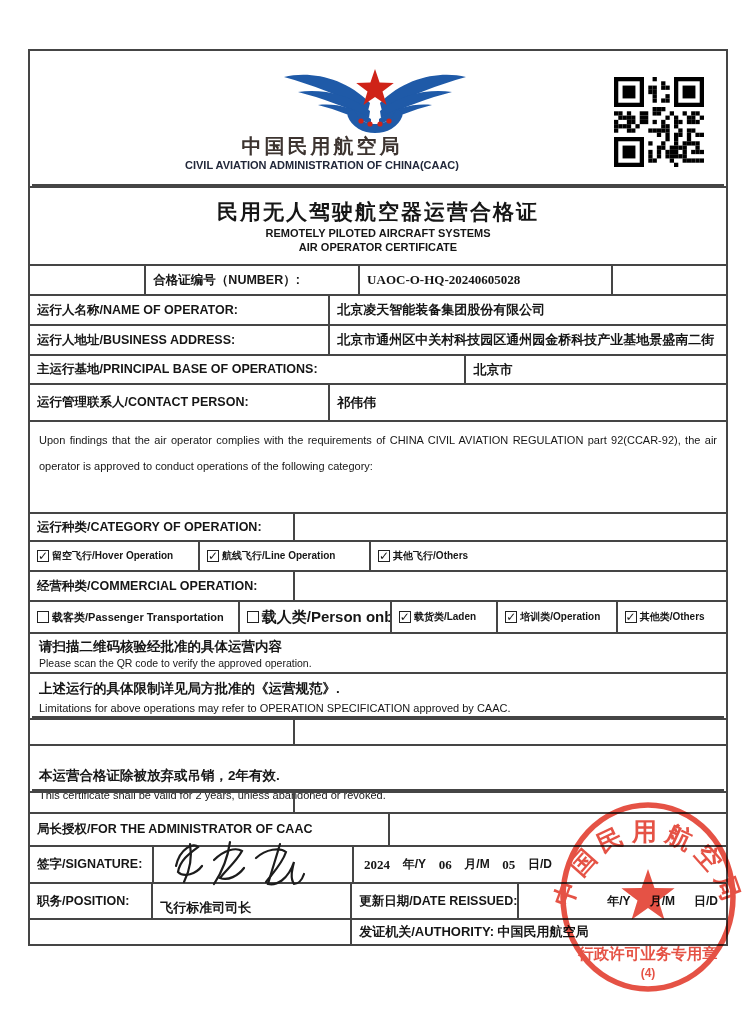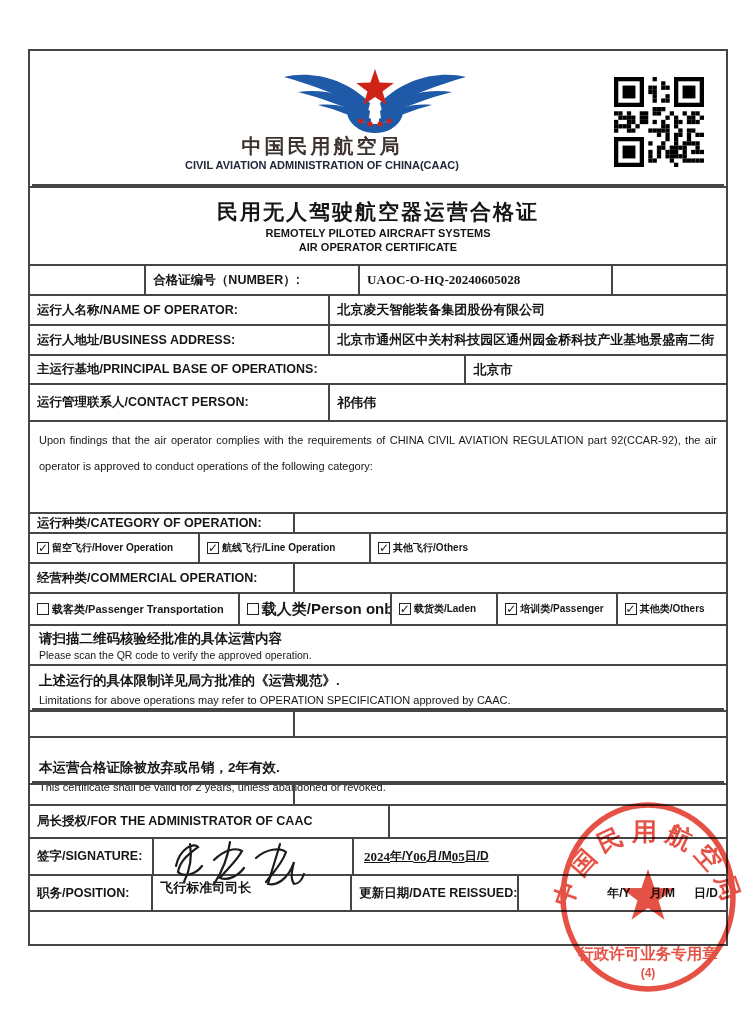--- a/index.html
+++ b/index.html
@@ -42,21 +42,21 @@
   .ttl{height:78px;flex-direction:column;justify-content:center;align-items:center;display:flex;}
   .ttl-cn{font-size:21px;font-weight:700;letter-spacing:2px;}
   .ttl-en{font-size:11px;font-weight:700;line-height:14px;}
   .cb{width:12px;height:12px;border:1.7px solid #222;margin-right:3px;flex:0 0 auto;
     display:inline-flex;align-items:center;justify-content:center;
     font-size:12px;font-weight:900;line-height:10px;background:#fff;}
   .cbl{font-size:10px;font-weight:700;}
   .stamp{position:absolute;left:553px;top:797px;width:190px;height:200px;
     opacity:.88;mix-blend-mode:multiply;pointer-events:none;}
   .sig{position:absolute;left:168px;top:836px;width:150px;height:52px;pointer-events:none;}
-  .dates{flex:1;display:flex;align-items:center;padding:0 10px;text-decoration:underline;}
+  .dates{flex:1;display:flex;justify-content:space-between;align-items:center;padding:0 10px;}
   .dates span{font-size:12px;font-weight:700;}
   .dates .num{font-family:"Liberation Serif","DejaVu Serif",serif;font-size:13px;}
   .redates{flex:1;display:flex;justify-content:space-between;align-items:center;
     padding-left:88px;padding-right:8px;}
   .redates span{font-size:12px;font-weight:700;}
 </style>
 </head>
 <body>
 
 <div class="sheet">
@@ -247,21 +247,21 @@
     <div class="cell nb lab" style="width:300px">运行管理联系人/CONTACT PERSON:</div>
     <div class="cell val" style="width:400px">祁伟伟</div>
   </div>
 
   <div class="row" style="height:92px">
     <div class="block" style="width:700px">
       <div class="enline just">Upon findings that the air operator complies with the requirements of CHINA CIVIL AVIATION REGULATION part 92(CCAR-92), the air operator is approved to conduct operations of the following category:</div>
     </div>
   </div>
 
-  <div class="row" style="height:20px">
+  <div class="row" style="height:28px">
     <div class="cell nb lab" style="width:264px">运行种类/CATEGORY OF OPERATION:</div>
     <div class="cell" style="width:436px"></div>
   </div>
 
   <div class="row" style="height:30px">
     <div class="cell nb" style="width:169px">
       <span class="cb">✓</span>
       <span class="cbl">留空飞行/Hover Operation</span>
     </div>
     <div class="cell" style="width:172px">
@@ -287,21 +287,21 @@
     <div class="cell" style="width:153px">
       <span class="cb"></span>
       <span class="cbl" style="font-size:15px">载人类/Person onboard</span>
     </div>
     <div class="cell" style="width:107px">
       <span class="cb">✓</span>
       <span class="cbl">载货类/Laden</span>
     </div>
     <div class="cell" style="width:120px">
       <span class="cb">✓</span>
-      <span class="cbl">培训类/Passenger</span>
+      <span class="cbl">培训类/Operation</span>
     </div>
     <div class="cell" style="width:111px">
       <span class="cb">✓</span>
       <span class="cbl">其他类/Others</span>
     </div>
   </div>
 
   <div class="row" style="height:40px">
     <div class="block" style="width:700px;padding-top:3px">
       <div class="cnline" style="line-height:19px">请扫描二维码核验经批准的具体运营内容</div>
@@ -348,33 +348,34 @@
         <span class="num">06</span>
         <span>月/M</span>
         <span class="num">05</span>
         <span>日/D</span>
       </div>
     </div>
   </div>
 
   <div class="row" style="height:36px">
     <div class="cell nb lab" style="width:122px">职务/POSITION:</div>
-    <div class="cell val" style="width:200px;align-items:flex-start;padding-top:3px">飞行标准司司长</div>
+    <div class="cell val" style="width:200px;align-items:flex-start;padding-top:15px">飞行标准司司长</div>
     <div class="cell lab" style="width:168px">更新日期/DATE REISSUED:</div>
     <div class="cell" style="width:210px;padding:0">
       <div class="redates">
         <span>年/Y</span>
         <span>月/M</span>
         <span>日/D</span>
       </div>
     </div>
   </div>
 
   <div class="row" style="height:26px">
     <div class="cell nb" style="width:322px"></div>
+    <div class="cell lab" style="width:378px;font-size:13px">发证机关/AUTHORITY: 中国民用航空局</div>
   </div>
 
 </div>
 
 <svg class="sig" viewBox="0 0 150 52">
   <g fill="none" stroke="#1c1c1c" stroke-width="2.2" stroke-linecap="round">
     <path d="M8,30 C12,12 26,6 30,11 C22,17 12,24 10,36 C16,42 28,38 34,30"></path>
     <path d="M22,8 C24,20 22,34 16,46"></path>
     <path d="M46,24 C56,14 68,11 74,15 C68,26 58,34 52,42 C60,45 70,40 76,32"></path>
     <path d="M62,6 C60,20 54,36 46,48"></path>

